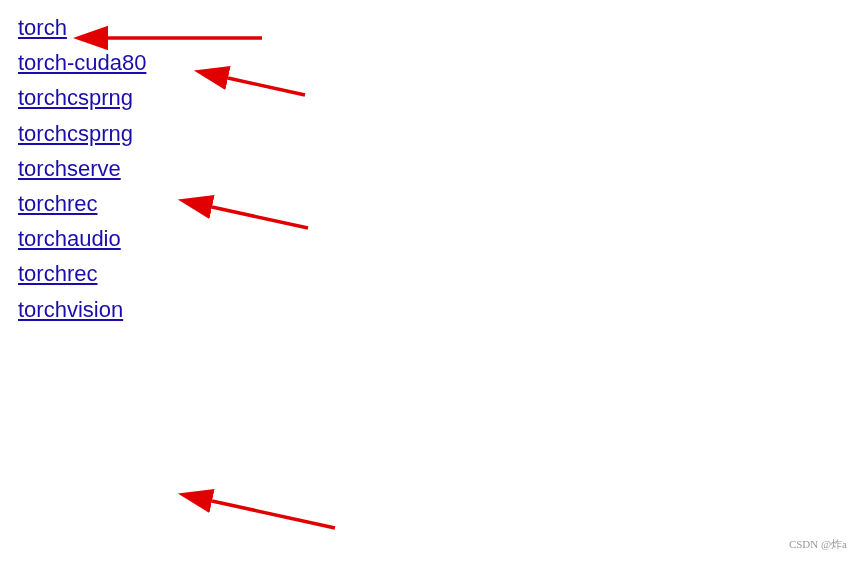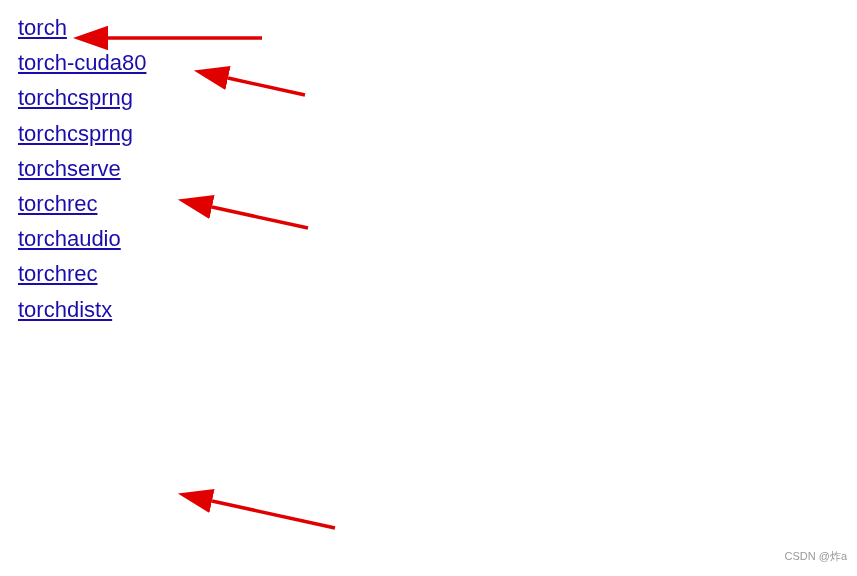--- a/index.html
+++ b/index.html
@@ -27,45 +27,45 @@
       text-decoration: underline;
       font-size: 22px;
       font-weight: 400;
       line-height: 1.6;
       cursor: pointer;
       font-family: Arial, sans-serif;
     }
 
     .watermark {
       position: absolute;
-      bottom: 12px;
+      bottom: 24px;
       right: 10px;
       font-size: 11px;
       color: #999;
-      font-family: Liberation Sans, sans-serif;
+      font-family: Liberation Serif, serif;
     }
 
     svg.arrow-svg {
       position: absolute;
       pointer-events: none;
     }
   </style>
 </head>
 <body>
 
 <div class="links-container">
 <a class="link-item" href="#">torch</a>
     <a class="link-item" href="#">torch-cuda80</a>
     <a class="link-item" href="#">torchcsprng</a>
     <a class="link-item" href="#">torchcsprng</a>
     <a class="link-item" href="#">torchserve</a>
     <a class="link-item" href="#">torchrec</a>
     <a class="link-item" href="#">torchaudio</a>
     <a class="link-item" href="#">torchrec</a>
-    <a class="link-item" href="#">torchdistx</a>
+    <a class="link-item" href="#">torchvision</a>
   </div>
 
 <svg class="arrow-svg" style="position:absolute;top:0;left:0;width:857px;height:576px;pointer-events:none;">
 
   <defs>
     <marker id="arrowhead1" markerWidth="10" markerHeight="7" refX="0" refY="3.5" orient="auto">
       <polygon points="0 0, 10 3.5, 0 7" fill="#e00000"></polygon>
     </marker>
     <marker id="arrowhead2" markerWidth="10" markerHeight="7" refX="0" refY="3.5" orient="auto">
       <polygon points="0 0, 10 3.5, 0 7" fill="#e00000"></polygon>

